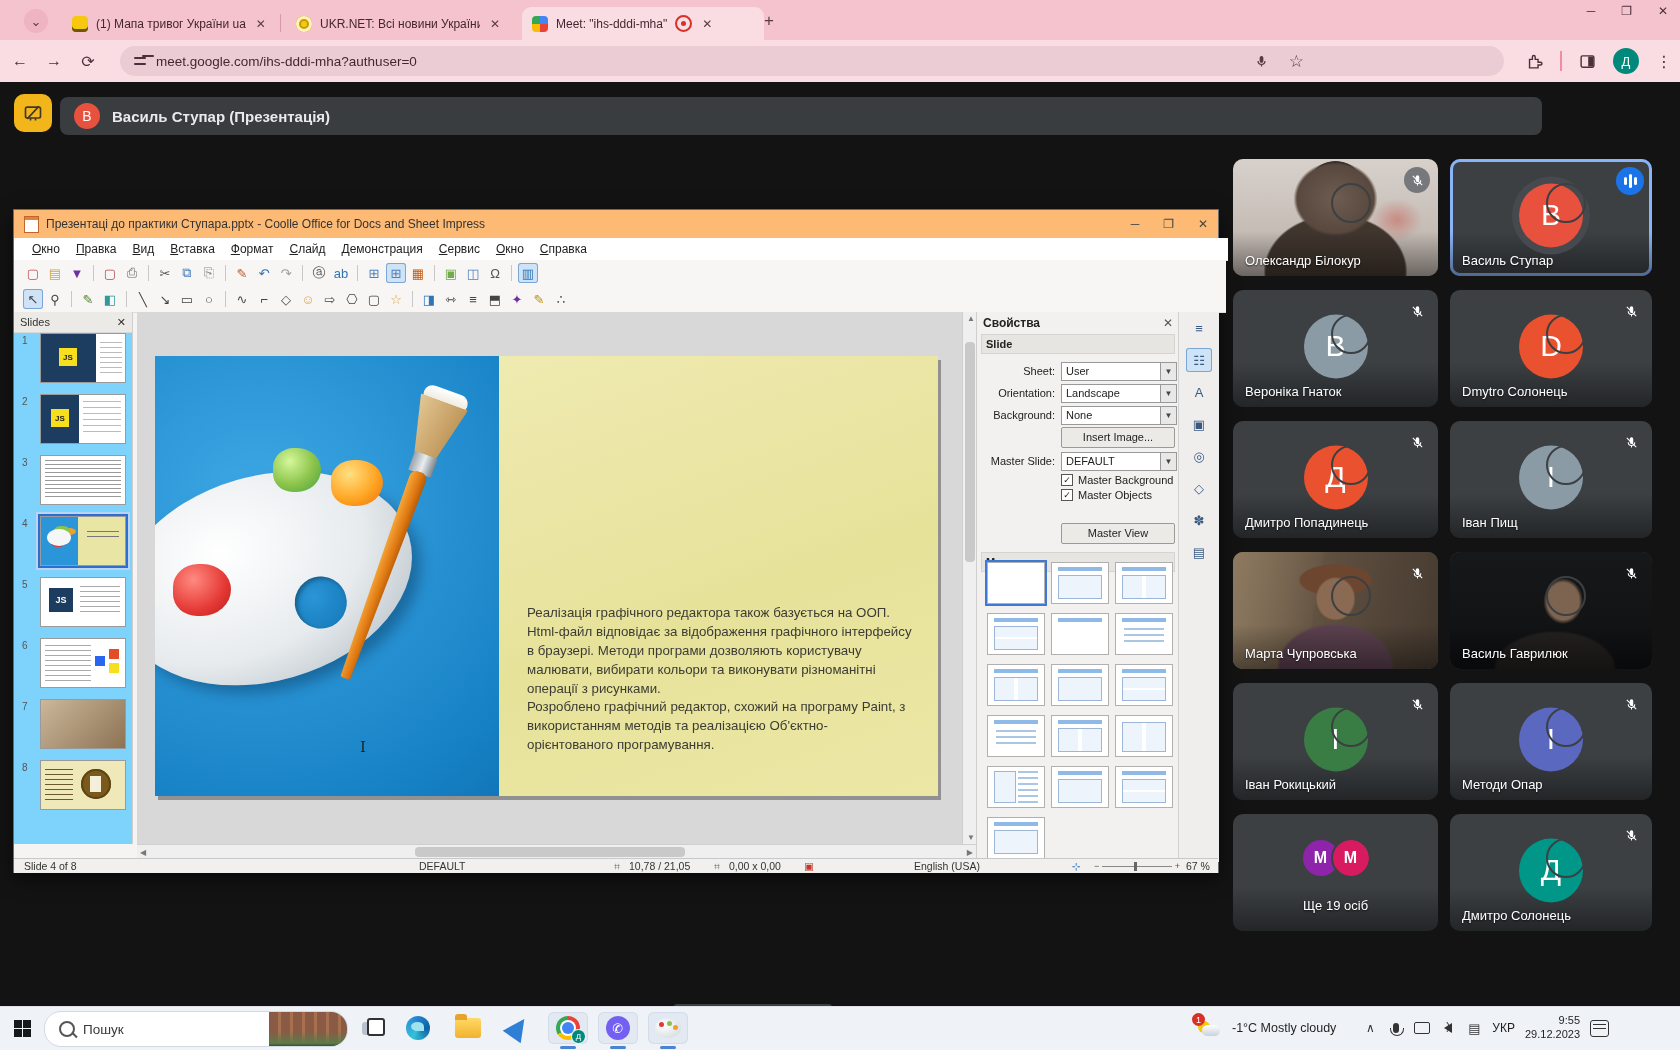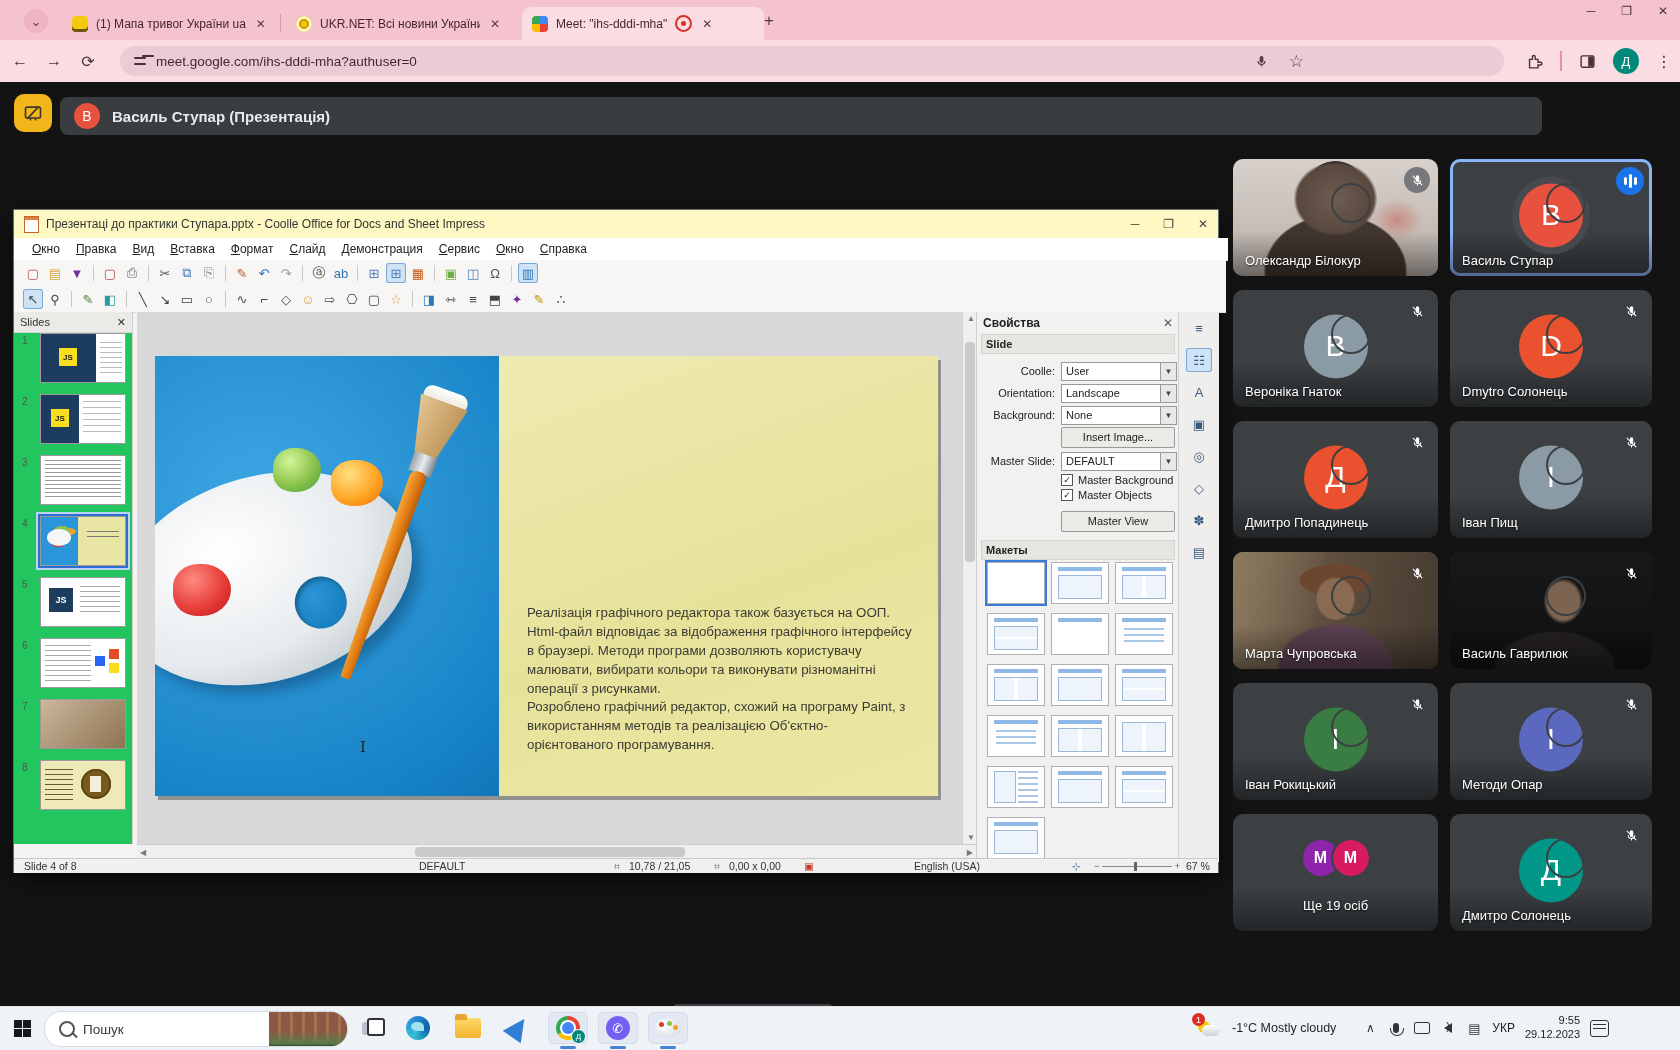--- a/index.html
+++ b/index.html
@@ -38,35 +38,35 @@
 
   
   .stage{left:0;top:82px;width:1680px;height:924px;background:#131314;}
   .banner-icon{left:14px;top:12px;width:38px;height:38px;border-radius:10px;background:#f2b61b;display:flex;align-items:center;justify-content:center;}
   .banner{left:60px;top:15px;width:1482px;height:38px;border-radius:8px;background:#3a3d40;display:flex;align-items:center;}
   .banner .bav{width:26px;height:26px;border-radius:50%;margin:0 12px 0 14px;color:#fff;font-size:14px;display:flex;align-items:center;justify-content:center;}
   .banner .btxt{color:#e8eaed;font-size:15px;font-weight:700;}
 
   
   .win{left:14px;top:128px;width:1204px;height:662px;background:#f5f4f2;box-shadow:0 0 0 1px #6b6b6b,0 6px 18px rgba(0,0,0,.6);font-size:12px;color:#222;}
-  .titlebar{left:0;top:0;width:100%;height:28px;background:#fef9c3;display:flex;align-items:center;border-bottom:5px solid #14b8a6;}
+  .titlebar{left:0;top:0;width:100%;height:28px;background:#fdba74;display:flex;align-items:center;border-bottom:5px solid #14b8a6;}
   .doc-ico{width:13px;height:15px;background:#fff;border:1px solid #c3642f;margin:0 7px 0 10px;box-shadow:inset 0 3px 0 #e0833f;}
   .titletxt{font-size:12px;color:#333;}
   .wctl{position:absolute;right:10px;top:0;height:28px;display:flex;gap:24px;align-items:center;color:#444;font-size:12px;}
   .menubar{left:0;top:28px;width:100%;height:22px;background:#fff;display:flex;align-items:center;padding-left:10px;border-bottom:1px solid #e6e6e6;}
   .menu-item{padding:0 8px;font-size:12px;color:#222;}
   .menu-item::first-letter{text-decoration:underline;}
   .tbar{left:0;top:50px;width:100%;height:26px;background:#f7f6f4;display:flex;align-items:center;padding-left:8px;border-bottom:1px solid #ddd;}
   .tbar2{top:76px;}
   .tb-ic{width:20px;height:20px;margin:0 1px;border-radius:3px;display:flex;align-items:center;justify-content:center;font-size:13px;}
   .tb-ic.on{background:#cfe3f7;box-shadow:inset 0 0 0 1px #7aa7d8;}
   .tb-ic.sep{width:1px;height:16px;background:#c8c8c8;margin:0 5px;border-radius:0;}
 
   
-  .slidepanel{left:0;top:102px;width:118px;height:532px;background:#22c55e;border-right:1px solid #cfcfcf;}
+  .slidepanel{left:0;top:102px;width:118px;height:532px;background:#7dd3fc;border-right:1px solid #cfcfcf;}
   .sp-head{height:20px;display:flex;align-items:center;justify-content:space-between;padding:0 6px;font-size:11px;color:#333;background:#eceae7;border-bottom:1px solid #d8d8d8;}
   .thumb-row{position:absolute;left:0;width:118px;height:52px;}
   .thumb-num{position:absolute;left:8px;top:2px;font-size:10px;color:#555;}
   .thumb{position:absolute;left:26px;top:0;width:84px;height:48px;border:1px solid #9a9a9a;background:#fff;overflow:hidden;}
   .thumb.sel{outline:2px solid #2a6fd1;box-shadow:0 0 0 4px #bcd4f0;}
   .badge{position:absolute;font-weight:700;display:flex;align-items:center;justify-content:center;}
   .th1{background:linear-gradient(90deg,#1c3c60 0 66%,#ffffff 66%);}
   .th1 .badge{left:18px;top:14px;width:18px;height:18px;background:#f7df1e;color:#222;font-size:8px;}
   .th1::after{content:"";position:absolute;right:3px;top:8px;width:22px;height:32px;background:repeating-linear-gradient(#bbb 0 1px,transparent 1px 5px);}
   .th2{background:linear-gradient(90deg,#1c3c60 0 45%,#ffffff 45%);}
@@ -507,21 +507,21 @@
 
       <div class="abs sidebar">
         <div class="sb-head">
           <span>Свойства</span>
           <span class="sbx">✕</span>
         </div>
         <div class="sb-sec">
             <span>Slide</span>
           </div>
         <div class="sb-row" style="margin-top:6px;">
-          <span class="sb-label">Coolle:</span>
+          <span class="sb-label">Sheet:</span>
           <span class="sb-ctl">
               <span>User</span>
               <span class="dd">▼</span>
             </span>
         </div>
         <div class="sb-row">
           <span class="sb-label">Orientation:</span>
           <span class="sb-ctl">
               <span>Landscape</span>
               <span class="dd">▼</span>
@@ -545,21 +545,21 @@
             </span>
         </div>
         <div class="cbrow">
           <span class="cb">✓</span>
           <span>Master Background</span>
         </div>
         <div class="cbrow">
           <span class="cb">✓</span>
           <span>Master Objects</span>
         </div>
-        <div class="sb-row" style="margin-top:8px;">
+        <div class="sb-row" style="margin-top:20px;">
           <span class="sb-btn">Master View</span>
         </div>
         <div class="sb-sec" style="margin-top:8px;">
             <span>Макеты</span>
           </div>
         <div class="laygrid">
 
         <div class="lay sel"></div>
             <div class="lay la1"></div>
             <div class="lay la2"></div>

